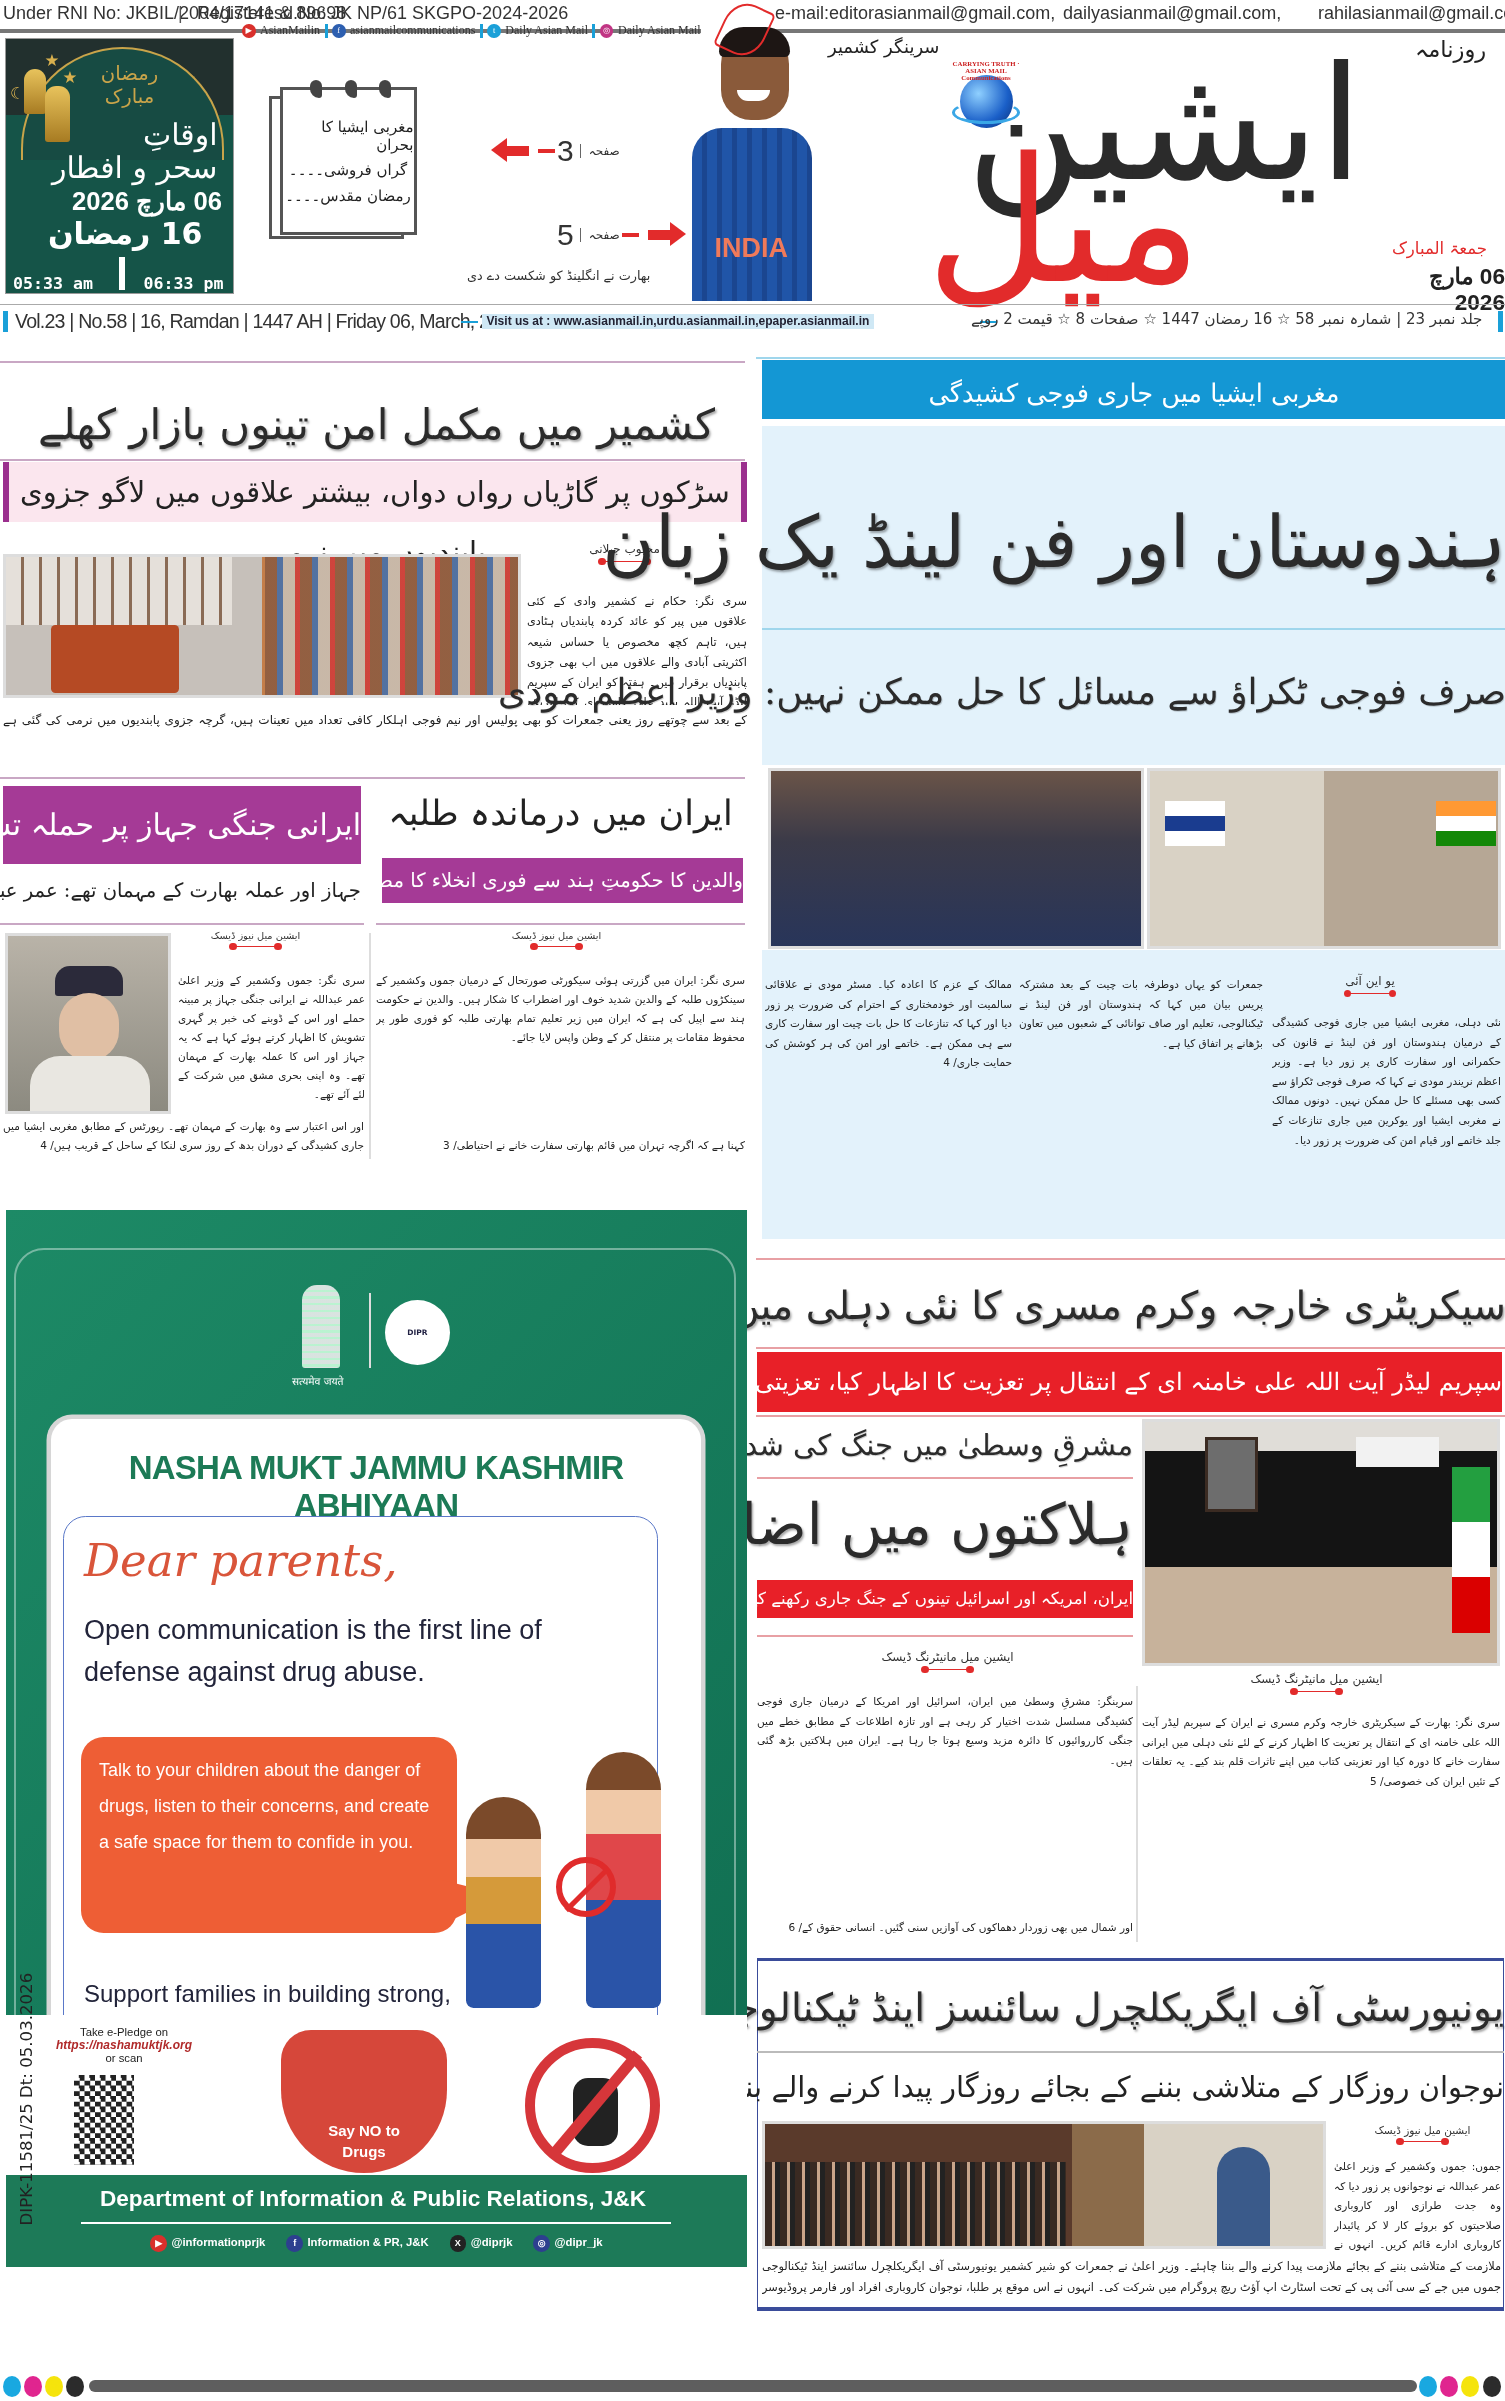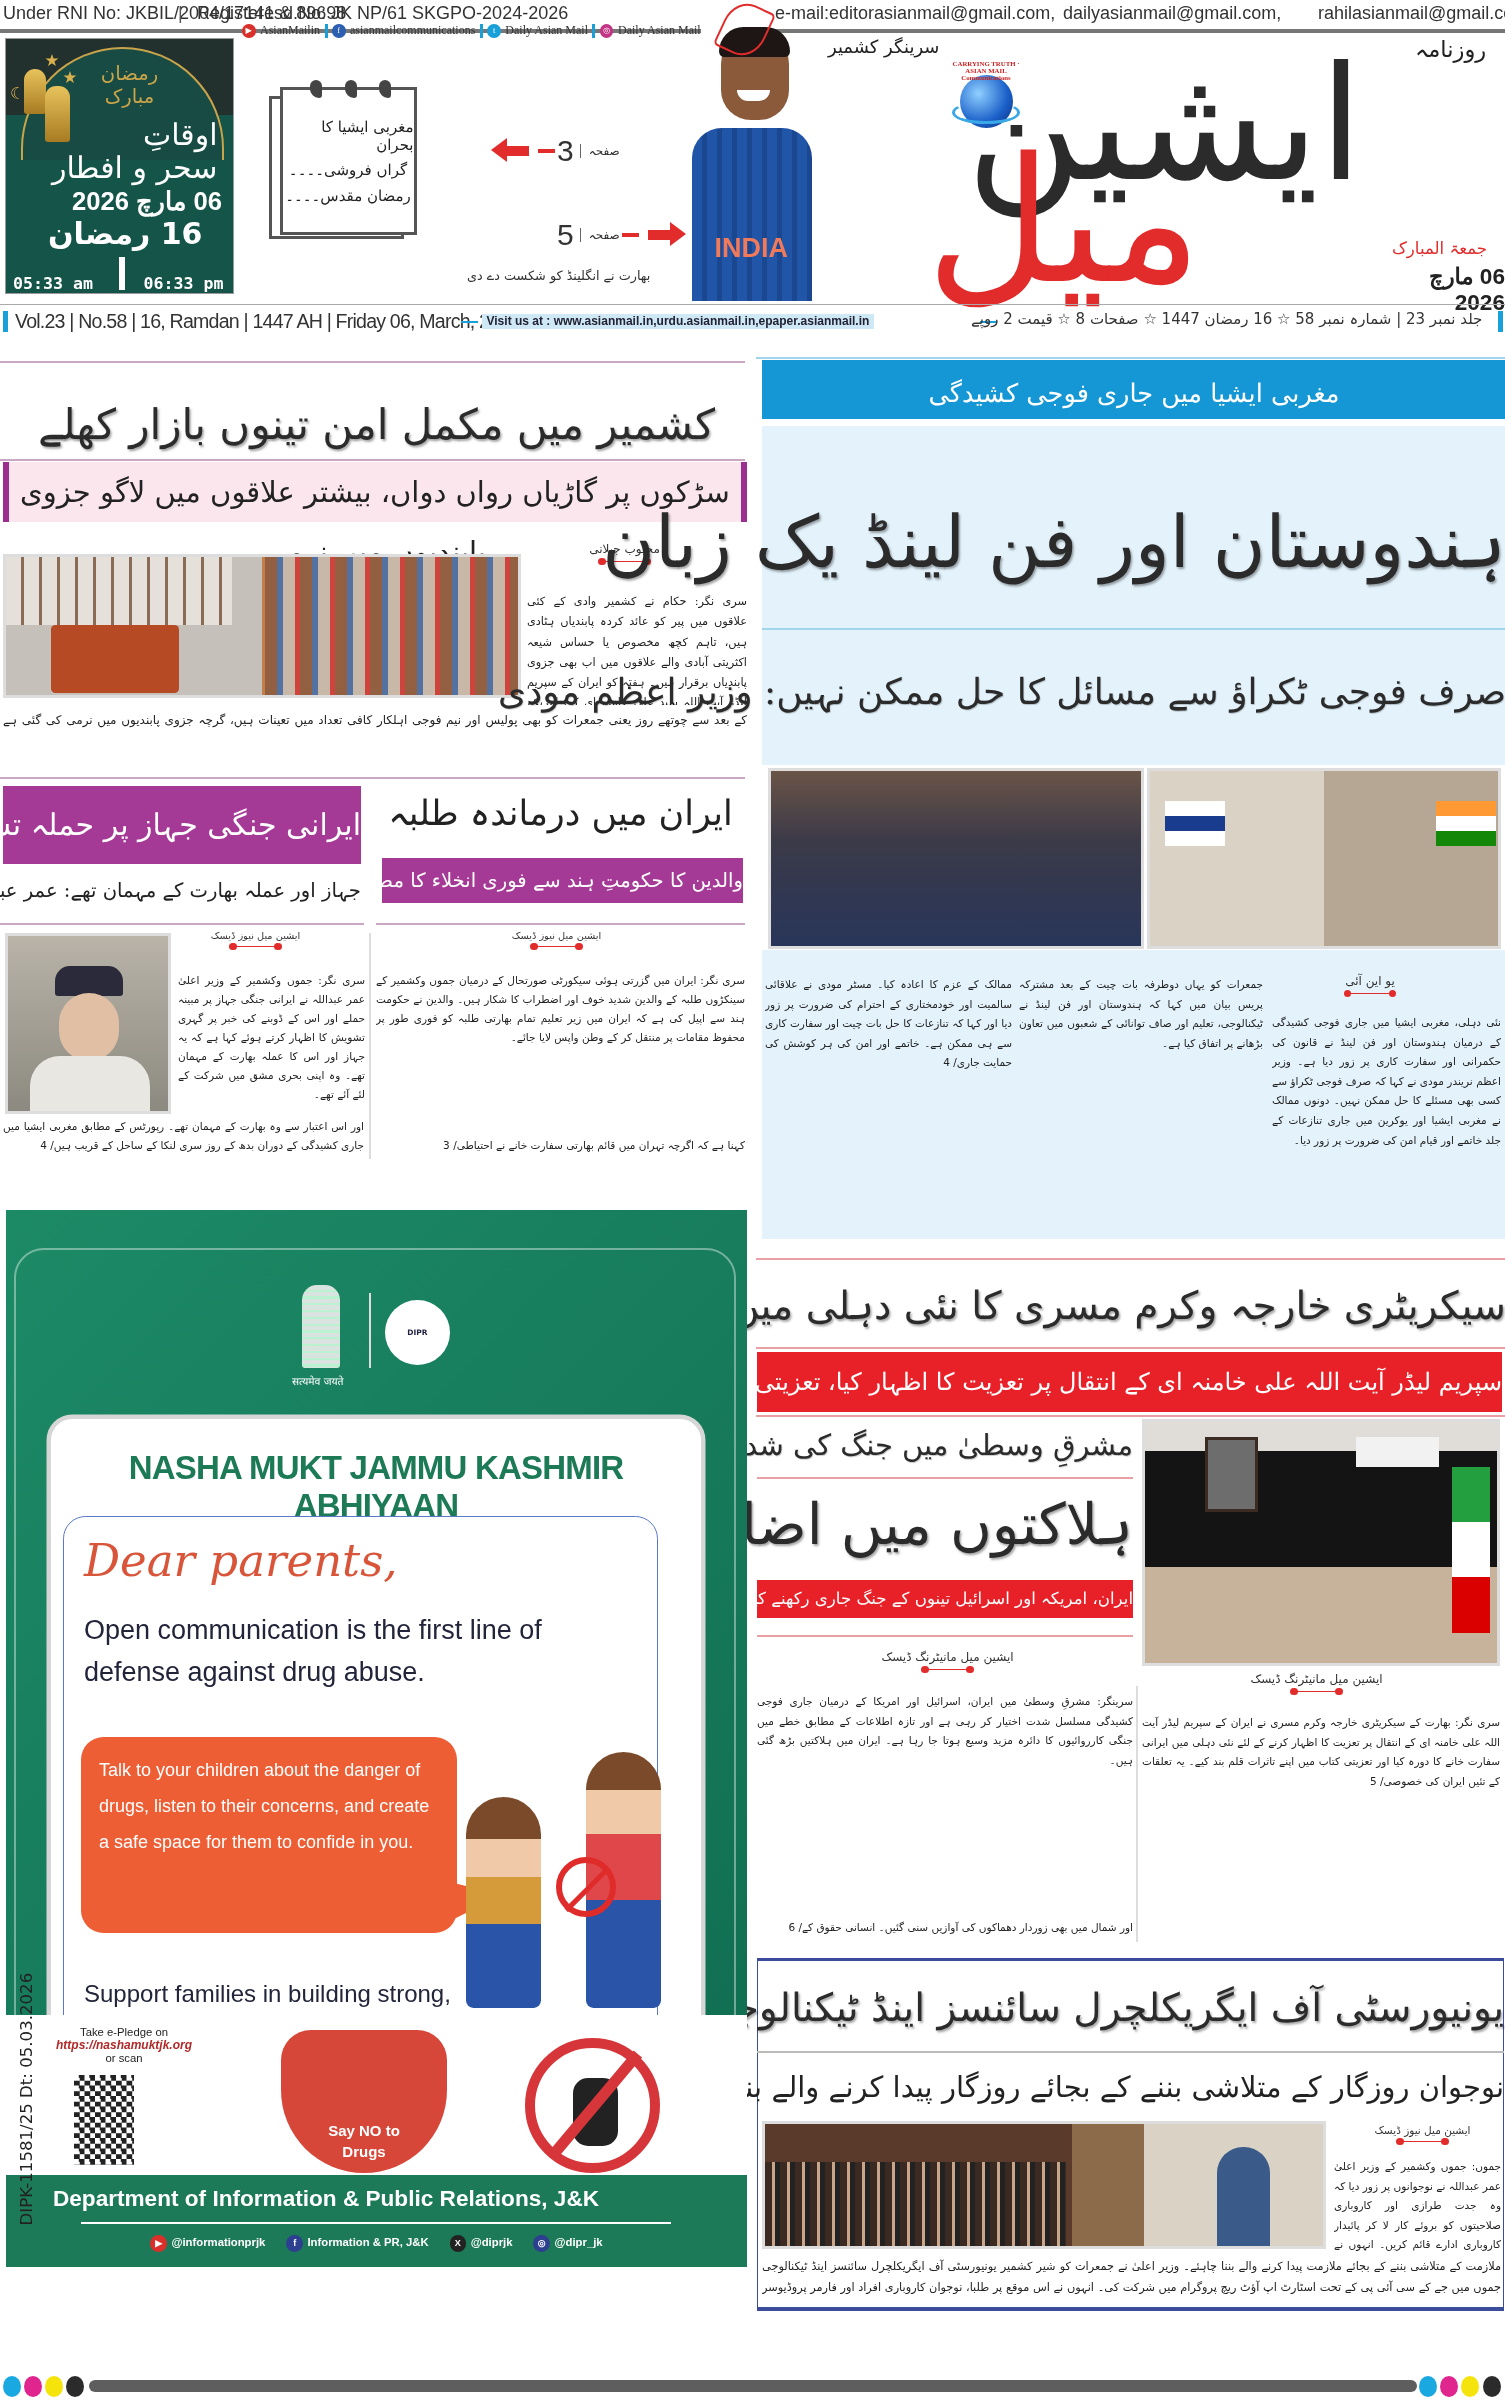--- a/index.html
+++ b/index.html
@@ -165,21 +165,21 @@
   #ad .hl .num { position: absolute; left: 331px; top: 3px; font-size: 39px; font-weight: bold; }
   #ad .pledge { position: absolute; left: 35px; top: 816px; width: 166px; text-align: center; font-family: "Liberation Sans", sans-serif; font-size: 11.3px; color: #222; }
   #ad .pledge .url { color: #b02a2a; font-weight: bold; font-style: italic; font-size: 12px; }
   #ad .whitezone { position: absolute; left: 0; top: 805px; width: 741px; height: 160px; background: #fff; }
   #ad .qr { position: absolute; left: 68px; top: 865px; width: 60px; height: 90px; background: repeating-conic-gradient(#222 0 25%, #fff 0 50%) 0 0/10.5px 10.5px; }
   #ad .hand { position: absolute; left: 275px; top: 820px; width: 166px; height: 143px; background: #d6473a; border-radius: 30px 30px 83px 83px; color: #fff; font-family: "Liberation Sans", sans-serif; font-weight: bold; font-size: 15px; text-align: center; padding-top: 90px; line-height: 21px; }
   #ad .bansign { position: absolute; left: 519px; top: 828px; width: 135px; height: 135px; border: 10.5px solid #d6363a; border-radius: 50%; background: #fff; }
   #ad .bansign::after { content: ""; position: absolute; left: 54px; top: -10.5px; width: 10.5px; height: 135px; background: #d6363a; transform: rotate(40deg); }
   #ad .bansign::before { content: ""; position: absolute; left: 38px; top: 30px; width: 45px; height: 68px; background: #222; border-radius: 15px; }
   #ad .dept { position: absolute; left: 0; top: 965px; width: 741px; height: 92px; background: #1d7a58; }
-  #ad .dept .t { position: absolute; left: 0; top: 10.5px; width: 640px; text-align: center; color: #fff; font-family: "Liberation Sans", sans-serif; font-weight: bold; font-size: 22.6px; }
+  #ad .dept .t { position: absolute; left: 0; top: 10.5px; width: 640px; text-align: right; color: #fff; font-family: "Liberation Sans", sans-serif; font-weight: bold; font-size: 22.6px; }
   #ad .dept .rule { position: absolute; left: 75px; top: 47px; width: 590px; height: 1.5px; background: #fff; }
   #ad .dept .soc { position: absolute; left: 0; top: 60px; width: 741px; display: flex; justify-content: center; gap: 21px; color: #fff; font-family: "Liberation Sans", sans-serif; font-size: 11.3px; font-weight: bold; }
   #ad .dept .soc span.i { display: inline-block; width: 16.6px; height: 16.6px; border-radius: 50%; text-align: center; line-height: 16.6px; font-size: 9px; margin-right: 4.5px; }
   #dipk { left: -98px; top: 2092px; width: 248px; transform: rotate(-90deg); font-family: "DejaVu Sans", sans-serif; font-size: 16.6px; color: #222; white-space: nowrap; }
 
   
   #bottombar { left: 0; top: 2371px; width: 1505px; height: 31px; }
   #bottombar .dot { position: absolute; top: 4.5px; width: 18px; height: 21px; border-radius: 50%; }
   #bottombar .bar { position: absolute; left: 89px; top: 9px; width: 1328px; height: 12px; background: #5e5e5e; border-radius: 6px; }
 </style>

